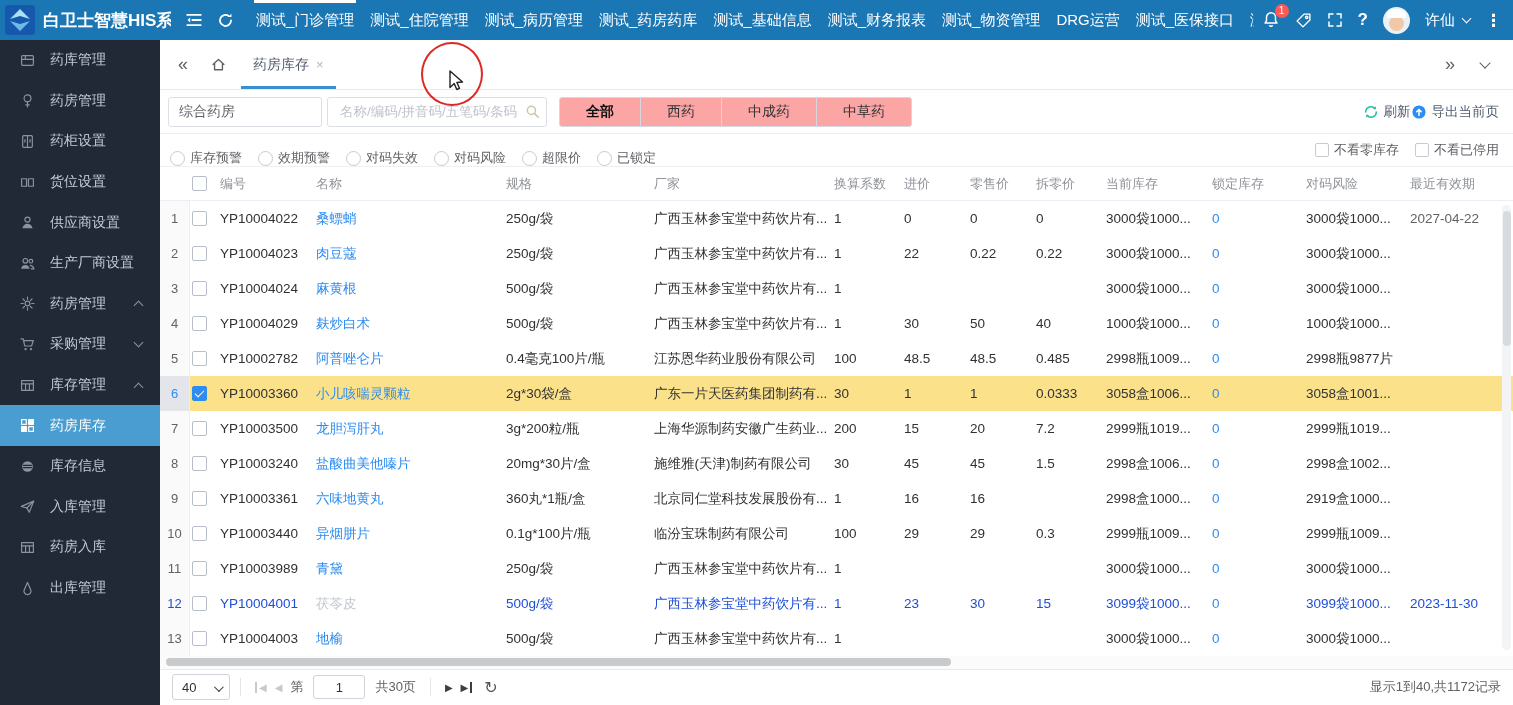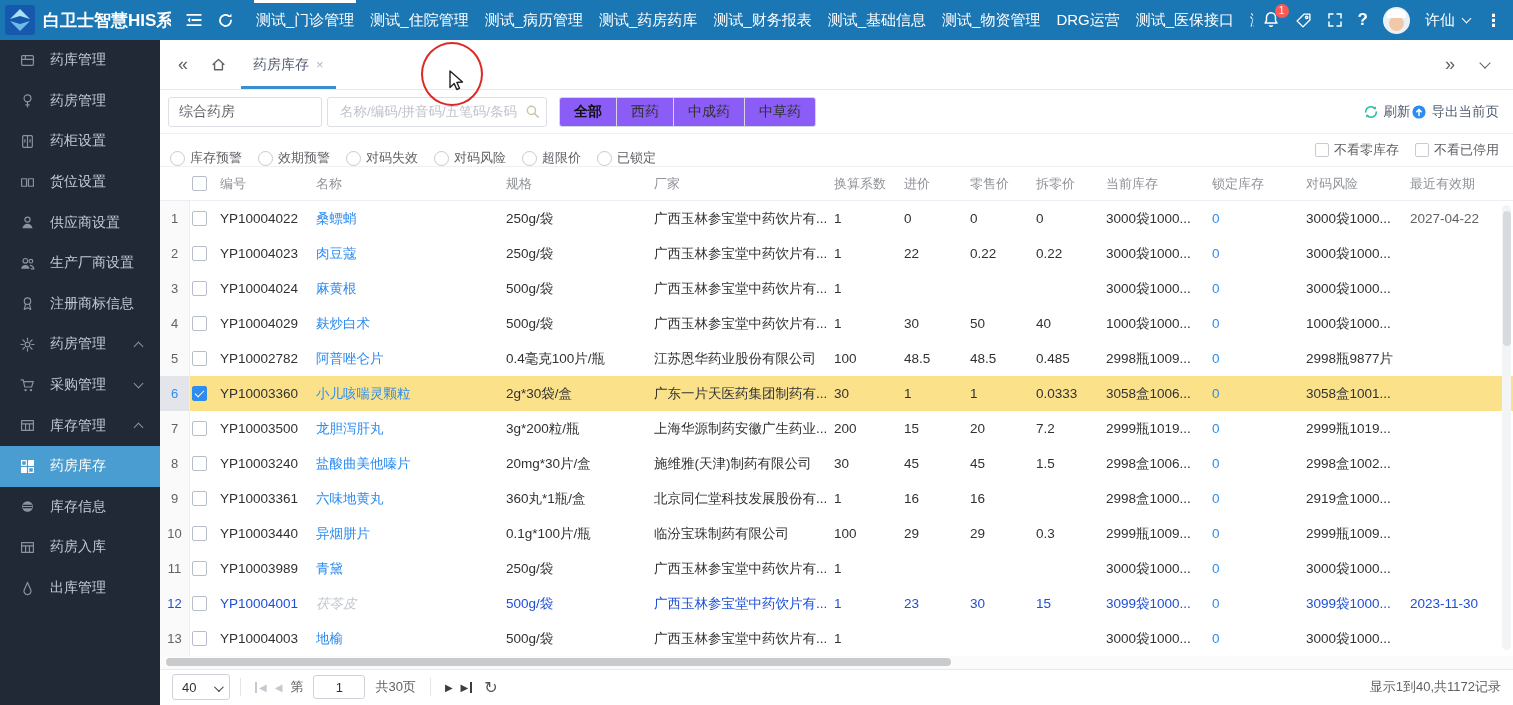--- a/index.html
+++ b/index.html
@@ -52,21 +52,21 @@
   .t-exp{font-size:18px;cursor:pointer;}
   .chev-d{width:8px;height:8px;border-right:1.6px solid #606266;border-bottom:1.6px solid #606266;transform:rotate(45deg);margin-top:-4px;cursor:pointer;}
 
   .filter1{height:44px;flex:none;display:flex;align-items:center;padding-left:8px;border-bottom:1px solid #eef1f4;}
   .pharm-box{width:154px;height:30px;border:1px solid #dcdfe6;border-radius:3px;display:flex;align-items:center;
              padding-left:10px;font-size:14px;color:#606266;cursor:pointer;}
   .search-box{width:220px;height:30px;border:1px solid #dcdfe6;border-radius:3px;display:flex;align-items:center;margin-left:5px;padding:0 6px 0 10px;}
   .search-box input{border:none;outline:none;flex:1;min-width:0;font-size:13.5px;color:#606266;font-family:inherit;}
   .search-box input::placeholder{color:#bfc3cc;}
   .seg{display:flex;margin-left:12px;}
-  .seg-btn{height:30px;padding:0 14px;border:1px solid #d4d7de;background:#8b5cf6;font-size:14px;color:#303133;
+  .seg-btn{height:30px;padding:0 26px;border:1px solid #d4d7de;background:#fca5a5;font-size:14px;color:#303133;
            margin-left:-1px;cursor:pointer;font-family:inherit;}
   .seg-btn:first-child{margin-left:0;border-radius:3px 0 0 3px;}
   .seg-btn:last-child{border-radius:0 3px 3px 0;}
   .seg-btn.active{font-weight:bold;color:#111;}
   .f1-right{margin-left:auto;margin-right:14px;display:flex;align-items:center;gap:0;}
   .act{display:flex;align-items:center;gap:5px;font-size:13.5px;color:#515a6e;cursor:pointer;white-space:nowrap;}
 
   .filter2{height:33px;flex:none;display:flex;align-items:center;padding-left:10px;border-bottom:1px solid #eef1f4;}
   .radio-item{display:flex;align-items:center;margin-right:16px;cursor:pointer;margin-top:16px;}
   .radio{width:15px;height:15px;border:1px solid #c6cad2;border-radius:50%;background:#fff;flex:none;}
@@ -88,21 +88,21 @@
   .c10{width:106px;}.c11{width:94px;}.c12{width:104px;}.c13{width:96px;}
   .rowno{height:100%;display:flex;align-items:center;justify-content:center;background:#fafafa;
          border-right:1px solid #ebeef5;color:#606266;font-size:13px;}
   .trow.sel .rowno{background:#e4e5ea;color:#2d8cf0;}
   .cb{width:15px;height:15px;border:1px solid #b8bec8;border-radius:2px;background:#fff;position:relative;cursor:pointer;flex:none;}
   .cb.on{background:#2d8cf0;border-color:#2d8cf0;}
   .cb.on::after{content:"";position:absolute;left:4px;top:1px;width:4px;height:8px;border-right:1.8px solid #fff;border-bottom:1.8px solid #fff;transform:rotate(45deg);}
   .link{color:#2d8cf0;cursor:pointer;}
   .trow .c13{color:#606266;}
   .trow.dis .td{color:#1d4ed8;}
-  .trow.dis .link.nm{color:#c3c8d0;font-style:italic;}
+  .trow.dis .link.nm{color:#c3c8d0;}
   .trow.dis .locked{color:#2d8cf0;}
   .locked{color:#2d8cf0;}
 
   
   .hscroll{height:13px;flex:none;position:relative;background:#fbfbfc;}
   .hthumb{position:absolute;left:6px;top:2px;height:8px;width:58%;border-radius:4px;background:#c9cacc;cursor:pointer;}
   .vscroll{position:absolute;right:2px;top:165px;width:9px;height:445px;border-radius:5px;background:#f3f4f6;}
   .vthumb{position:absolute;left:0.5px;top:6px;width:8px;height:135px;border-radius:4px;background:#d7dade;cursor:pointer;}
 
   
@@ -149,22 +149,22 @@
       <svg viewBox="0 0 16 16" width="17" height="17" fill="none" stroke="#fff" stroke-width="1.7" stroke-linecap="round">
         <path d="M13.2 8A5.2 5.2 0 1 1 11 3.7"></path>
           <path d="M13.6 1.6v3.2h-3.2z" fill="#fff" stroke="none"></path>
         </svg>
     </span>
     <div class="topnav">
         <div class="nav-item active">测试_门诊管理</div>
         <div class="nav-item">测试_住院管理</div>
         <div class="nav-item">测试_病历管理</div>
         <div class="nav-item">测试_药房药库</div>
+        <div class="nav-item">测试_基础信息</div>
         <div class="nav-item">测试_财务报表</div>
-        <div class="nav-item">测试_基础信息</div>
         <div class="nav-item">测试_物资管理</div>
         <div class="nav-item">DRG运营</div>
         <div class="nav-item">测试_医保接口</div>
         <div class="nav-item">测试</div>
       </div>
     <div class="tb-right">
       <span class="bell-wrap">
         <svg viewBox="0 0 16 16" width="18" height="18" fill="none" stroke="#fff" stroke-width="1.3" stroke-linejoin="round">
           <path d="M8 1.6a4 4 0 0 1 4 4v3l1.3 2.1H2.7L4 8.6v-3a4 4 0 0 1 4-4z"></path>
             <path d="M6.6 12.6a1.5 1.5 0 0 0 2.8 0"></path>
@@ -245,29 +245,20 @@
             <path d="M1 12c.4-2.4 1.9-3.6 4-3.6s3.6 1.2 4 3.6z" fill="currentColor" stroke="none"></path>
             <circle cx="10.2" cy="4.8" r="1.7"></circle>
             <path d="M9.6 8.7c1.9.2 3 1.2 3.4 3.3h-2.6"></path>
           </svg>
         </span>
         <span class="s-label">生产厂商设置</span>
       </div>
       <div class="side-item">
         <span class="s-ico">
           <svg viewBox="0 0 14 14" width="15" height="15" fill="none" stroke="currentColor" stroke-width="1.1" stroke-linecap="round" stroke-linejoin="round">
-            <circle cx="7" cy="4.8" r="3"></circle>
-            <path d="M5.2 7.3 4 12.5l3-1.6 3 1.6-1.2-5.2"></path>
-          </svg>
-        </span>
-        <span class="s-label">注册商标信息</span>
-      </div>
-      <div class="side-item">
-        <span class="s-ico">
-          <svg viewBox="0 0 14 14" width="15" height="15" fill="none" stroke="currentColor" stroke-width="1.1" stroke-linecap="round" stroke-linejoin="round">
             <circle cx="7" cy="7" r="2.2"></circle>
             <path d="M7 .9v2.2M7 10.9v2.2M.9 7h2.2M10.9 7h2.2M2.7 2.7l1.5 1.5M9.8 9.8l1.5 1.5M11.3 2.7 9.8 4.2M4.2 9.8l-1.5 1.5"></path>
           </svg>
         </span>
         <span class="s-label">药房管理</span>
         <span class="s-arrow up"></span>
       </div>
       <div class="side-item">
         <span class="s-ico">
           <svg viewBox="0 0 14 14" width="15" height="15" fill="none" stroke="currentColor" stroke-width="1.1" stroke-linecap="round" stroke-linejoin="round">
@@ -301,20 +292,29 @@
         <span class="s-label">药房库存</span>
       </div>
       <div class="side-item">
         <span class="s-ico">
           <svg viewBox="0 0 14 14" width="15" height="15" fill="none" stroke="currentColor" stroke-width="1.1" stroke-linecap="round" stroke-linejoin="round">
             <circle cx="7" cy="7" r="5" fill="currentColor" stroke="none"></circle>
             <path d="M3.2 5.9h7.6M3.2 8.1h7.6" stroke="#222936"></path>
           </svg>
         </span>
         <span class="s-label">库存信息</span>
+      </div>
+      <div class="side-item">
+        <span class="s-ico">
+          <svg viewBox="0 0 14 14" width="15" height="15" fill="none" stroke="currentColor" stroke-width="1.1" stroke-linecap="round" stroke-linejoin="round">
+            <path d="M1.2 6.9 12.8 2 8.6 12.4 6.4 8.4z"></path>
+            <path d="M6.4 8.4 12.8 2"></path>
+          </svg>
+        </span>
+        <span class="s-label">入库管理</span>
       </div>
       <div class="side-item">
         <span class="s-ico">
           <svg viewBox="0 0 14 14" width="15" height="15" fill="none" stroke="currentColor" stroke-width="1.1" stroke-linecap="round" stroke-linejoin="round">
             <rect x="1.5" y="2.5" width="11" height="9"></rect>
             <path d="M1.5 5.5h11M5.2 5.5v6M8.8 5.5v6"></path>
           </svg>
         </span>
         <span class="s-label">药房入库</span>
       </div>

